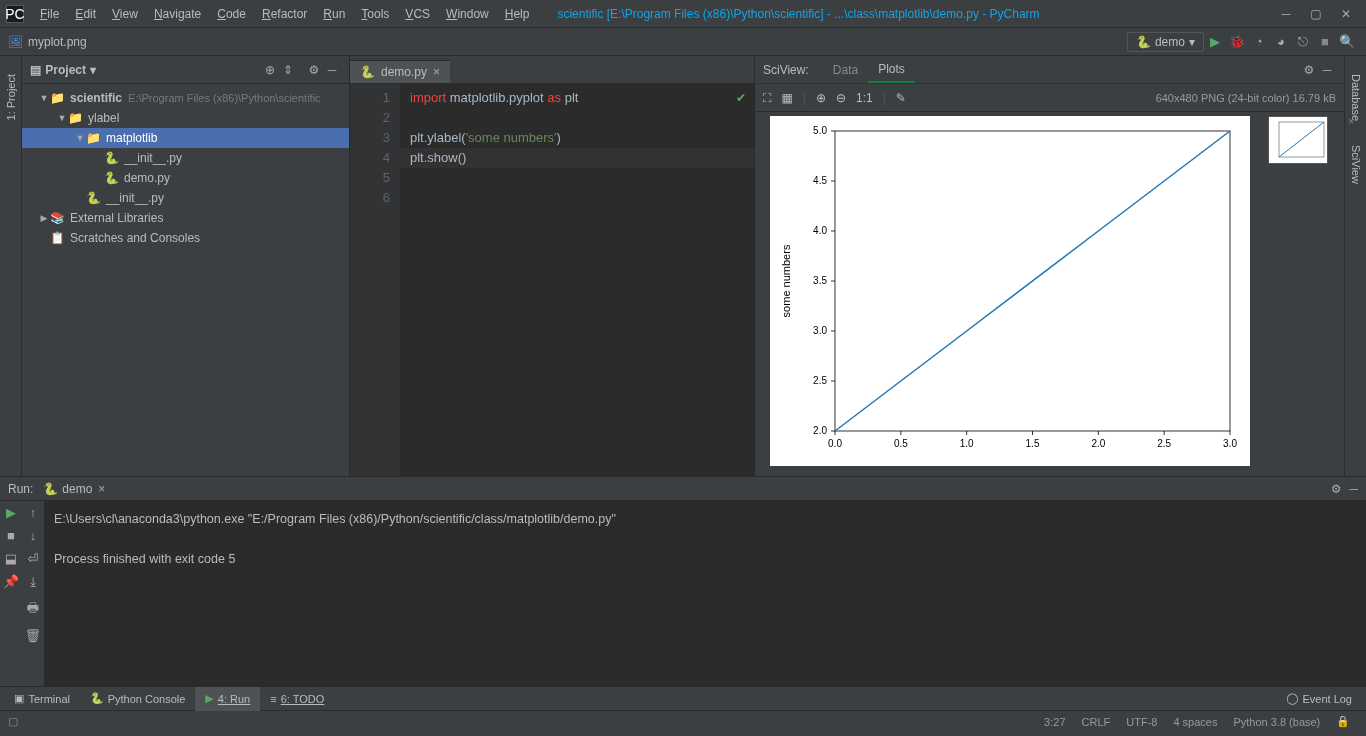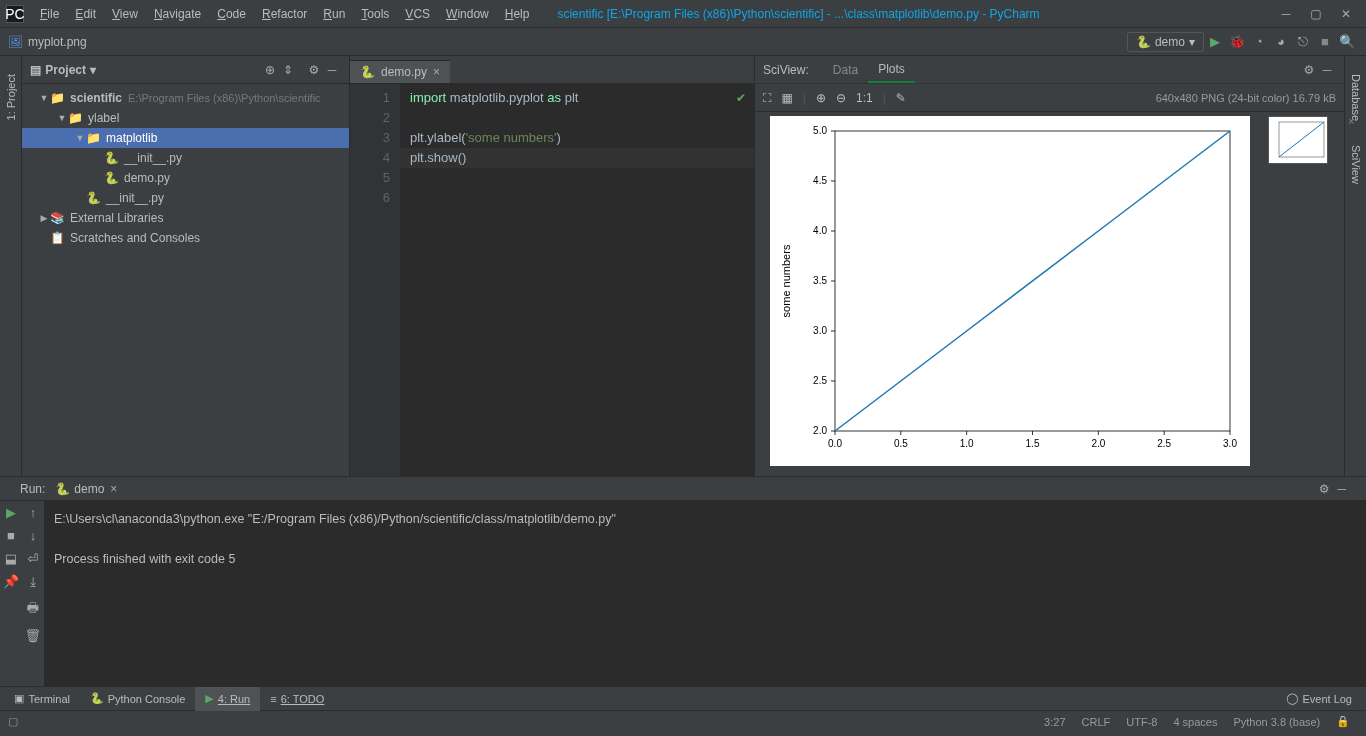--- a/index.html
+++ b/index.html
@@ -33,21 +33,21 @@
 .node-icon { width:16px; text-align:center; margin-right:4px; }
 .node-text { }
 .node-hint { color:#787878; margin-left:6px; font-size:11px; }
 .editor-area { flex:1; display:flex; flex-direction:column; background:#2b2b2b; }
 .editor-tabs { height:28px; display:flex; align-items:flex-end; background:#3c3f41; border-bottom:1px solid #2b2b2b; }
 .editor-tab { background:#4e5254; padding:4px 10px; display:flex; align-items:center; gap:6px; border-top:1px solid #2b2b2b; font-size:12px; }
 .editor-tab .close { cursor:pointer; color:#aaa; }
 .editor-body { flex:1; display:flex; font-family:'JetBrains Mono',Consolas,monospace; font-size:13px; position:relative; }
 .gutter { width:50px; background:#313335; color:#606366; text-align:right; padding:4px 10px 4px 0; line-height:20px; }
 .code { flex:1; padding:4px 10px; line-height:20px; color:#a9b7c6; position:relative; }
-.kw { color:#86efac; }
+.kw { color:#ef4444; }
 .str { color:#6a8759; }
 .num { color:#6897bb; }
 .ident { color:#a9b7c6; }
 .cursor-line { position:absolute; left:0; right:0; height:20px; background:#323232; z-index:0; }
 .code-line { position:relative; z-index:1; }
 .check { position:absolute; top:4px; right:8px; color:#59a869; font-size:12px; }
 .sciview { width:590px; background:#3c3f41; border-left:1px solid #2b2b2b; display:flex; flex-direction:column; }
 .sciview-header { height:28px; display:flex; align-items:center; padding:0 8px; border-bottom:1px solid #323232; }
 .sciview-header .label { color:#bbb; margin-right:14px; }
 .sciview-tab { padding:0 10px; height:27px; display:flex; align-items:center; cursor:pointer; color:#888; }
@@ -55,21 +55,21 @@
 .sciview-tools { height:28px; display:flex; align-items:center; padding:0 8px; gap:10px; border-bottom:1px solid #2b2b2b; }
 .sciview-tools .info { margin-left:auto; color:#999; font-size:11px; }
 .plot-area { flex:1; display:flex; background:#3c3f41; }
 .plot-canvas { flex:1; display:flex; align-items:flex-start; justify-content:center; padding:4px; }
 .plot-white { background:#fff; width:480px; height:350px; position:relative; }
 .thumb-col { width:80px; padding:4px; }
 .thumb { width:60px; height:48px; background:#fff; position:relative; cursor:pointer; border:1px solid #555; }
 .thumb-close { position:absolute; top:0; right:-14px; color:#888; cursor:pointer; font-size:10px; }
 .right-gutter { width:22px; background:#3c3f41; border-left:1px solid #2b2b2b; display:flex; flex-direction:column; align-items:center; padding-top:10px; }
 .run-panel { height:210px; border-top:1px solid #2b2b2b; display:flex; flex-direction:column; }
-.run-header { height:24px; display:flex; align-items:center; padding:0 20px; border-bottom:1px solid #2b2b2b; }
+.run-header { height:24px; display:flex; align-items:center; padding:0 8px; border-bottom:1px solid #2b2b2b; }
 .run-header .spacer{flex:1;}
 .run-body { flex:1; display:flex; }
 .run-tool-col { width:22px; background:#3c3f41; display:flex; flex-direction:column; align-items:center; padding:4px 0; gap:8px; }
 .run-tool-col .ti { cursor:pointer; color:#aaa; font-size:13px; }
 .run-tool-col .ti.green { color:#59a869; }
 .run-console { flex:1; background:#2b2b2b; font-family:Consolas,monospace; font-size:12.5px; padding:8px 10px; color:#bbbbbb; line-height:20px; white-space:pre; }
 .bottom-tabs { height:24px; border-top:1px solid #2b2b2b; display:flex; align-items:center; padding:0 4px; background:#3c3f41; }
 .bt-item { padding:0 10px; height:24px; display:flex; align-items:center; gap:4px; cursor:pointer; font-size:11px; }
 .bt-item.active { background:#4e5254; }
 .bt-item .n { text-decoration:underline; }

